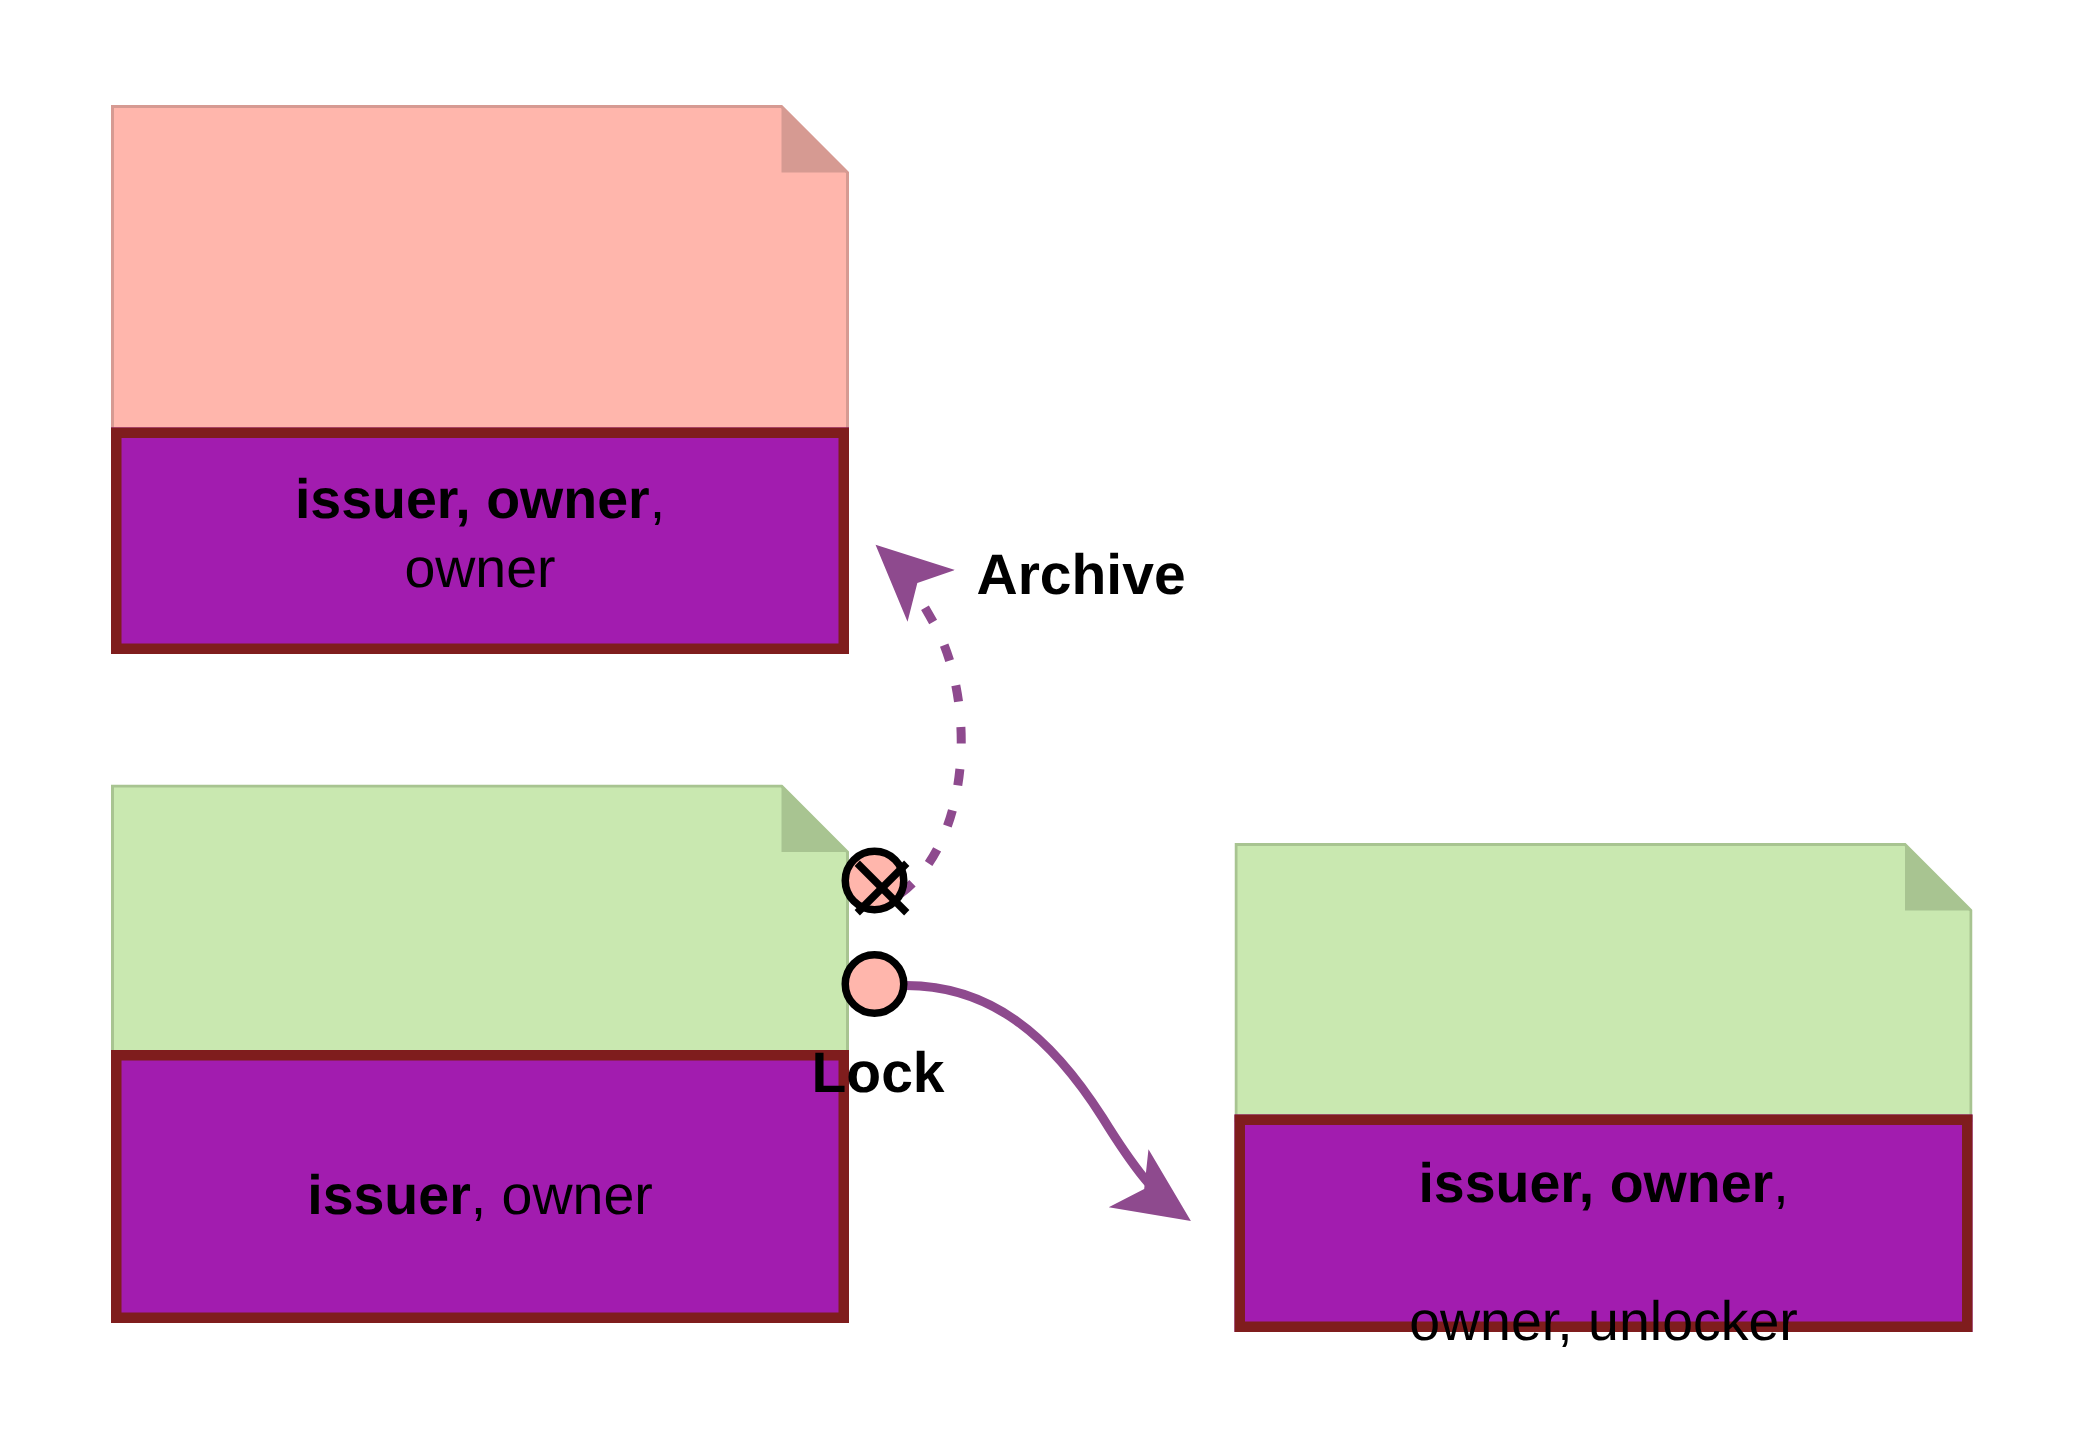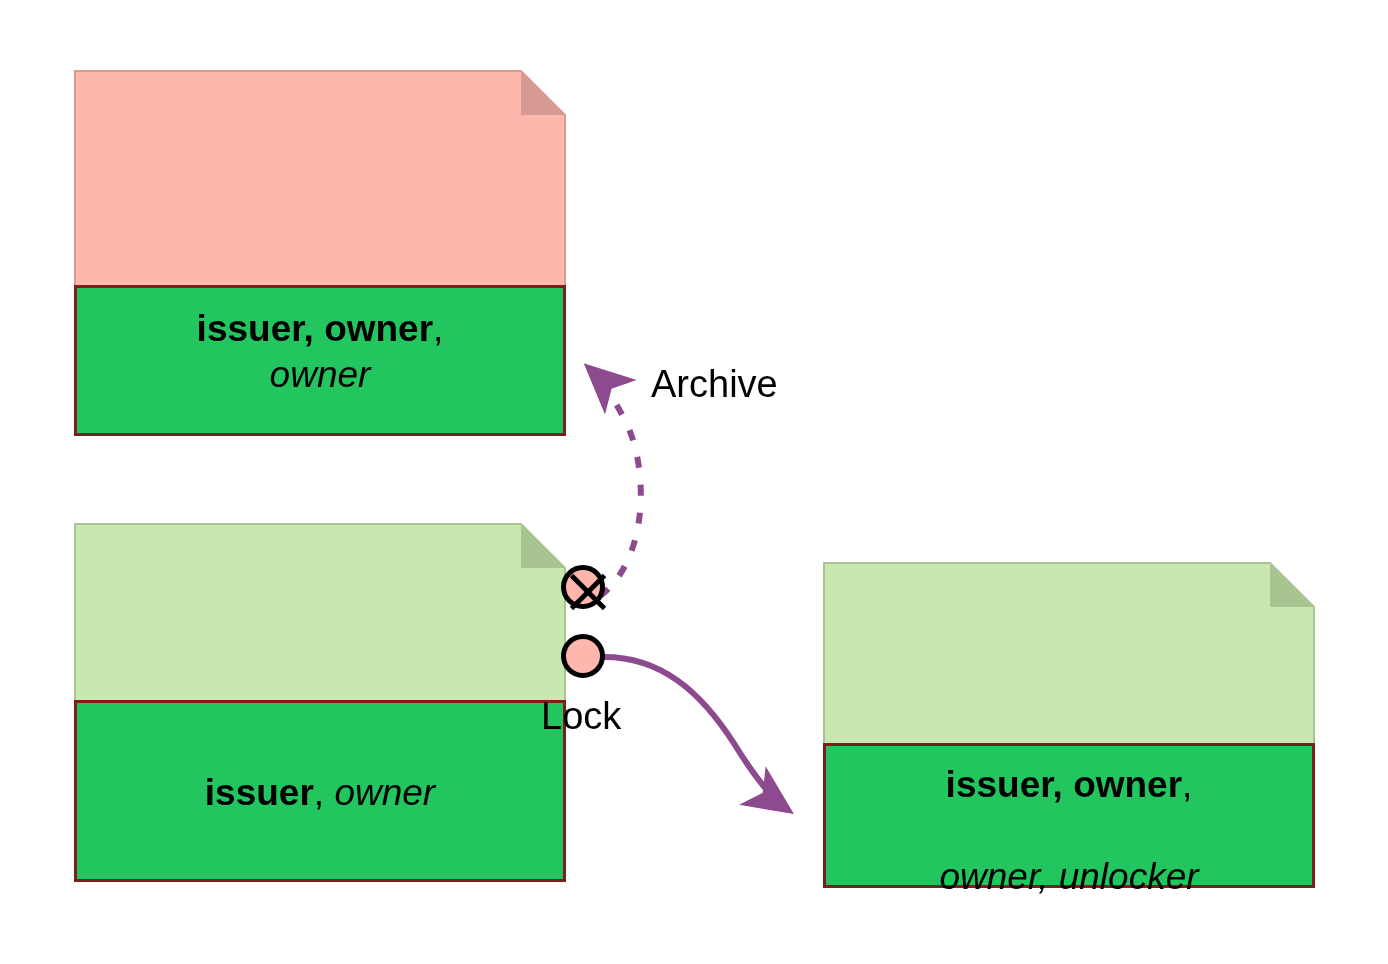--- a/index.html
+++ b/index.html
@@ -32,52 +32,53 @@
   .node-head {
     position: absolute;
     left: 0;
     top: 0;
     box-sizing: border-box;
   }
 
   .node-body {
     position: absolute;
     box-sizing: border-box;
-    border: 3px solid #7f1d1d;
-    background: #22c55e;
+    border: 7px solid #7f1d1d;
+    background: #a21caf;
   }
   .node-body .body-label {
     position: absolute;
     left: 0;
     right: 0;
     text-align: center;
     font-size: 37px;
     line-height: 46px;
     white-space: nowrap;
   }
   .sig { font-weight: bold; font-style: normal; }
-  .obs { font-weight: normal; font-style: italic; }
+  .obs { font-weight: normal; }
   .sep { font-weight: normal; font-style: normal; }
 
   
   .marker {
     position: absolute;
     box-sizing: border-box;
     border: 5px solid #000000;
     border-radius: 50%;
     background: #ffb6ac;
   }
   .marker svg { position: absolute; left: -5px; top: -5px; overflow: visible; }
 
   
   .edge-label {
     position: absolute;
     font-size: 38px;
     line-height: 1;
     white-space: nowrap;
+    font-weight: bold;
   }
 </style>
 </head>
 <body>
 
 <div id="canvas">
 
   <svg width="1388" height="964" style="position:absolute;left:0;top:0;">
     <defs>
       <marker id="arrow-archive" markerWidth="9" markerHeight="9" refX="7.2" refY="4.5" orient="auto" markerUnits="strokeWidth">

